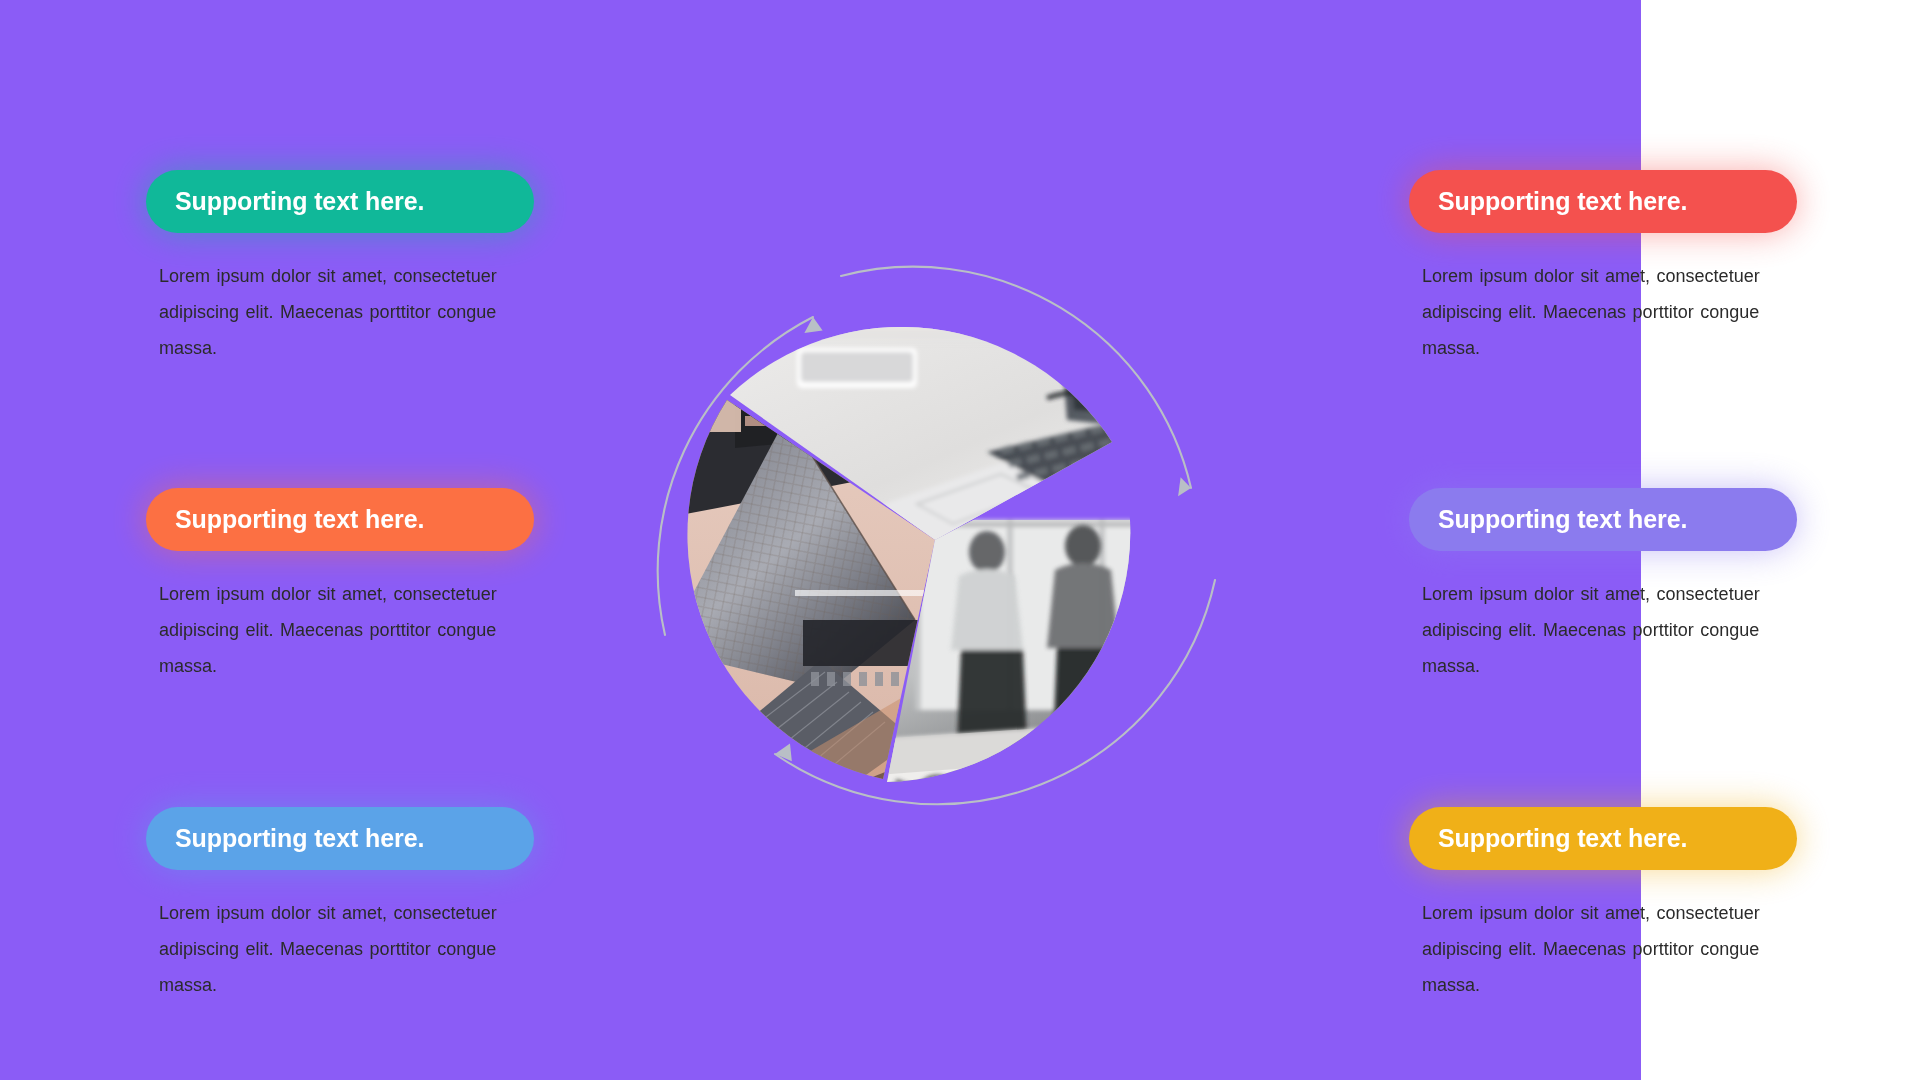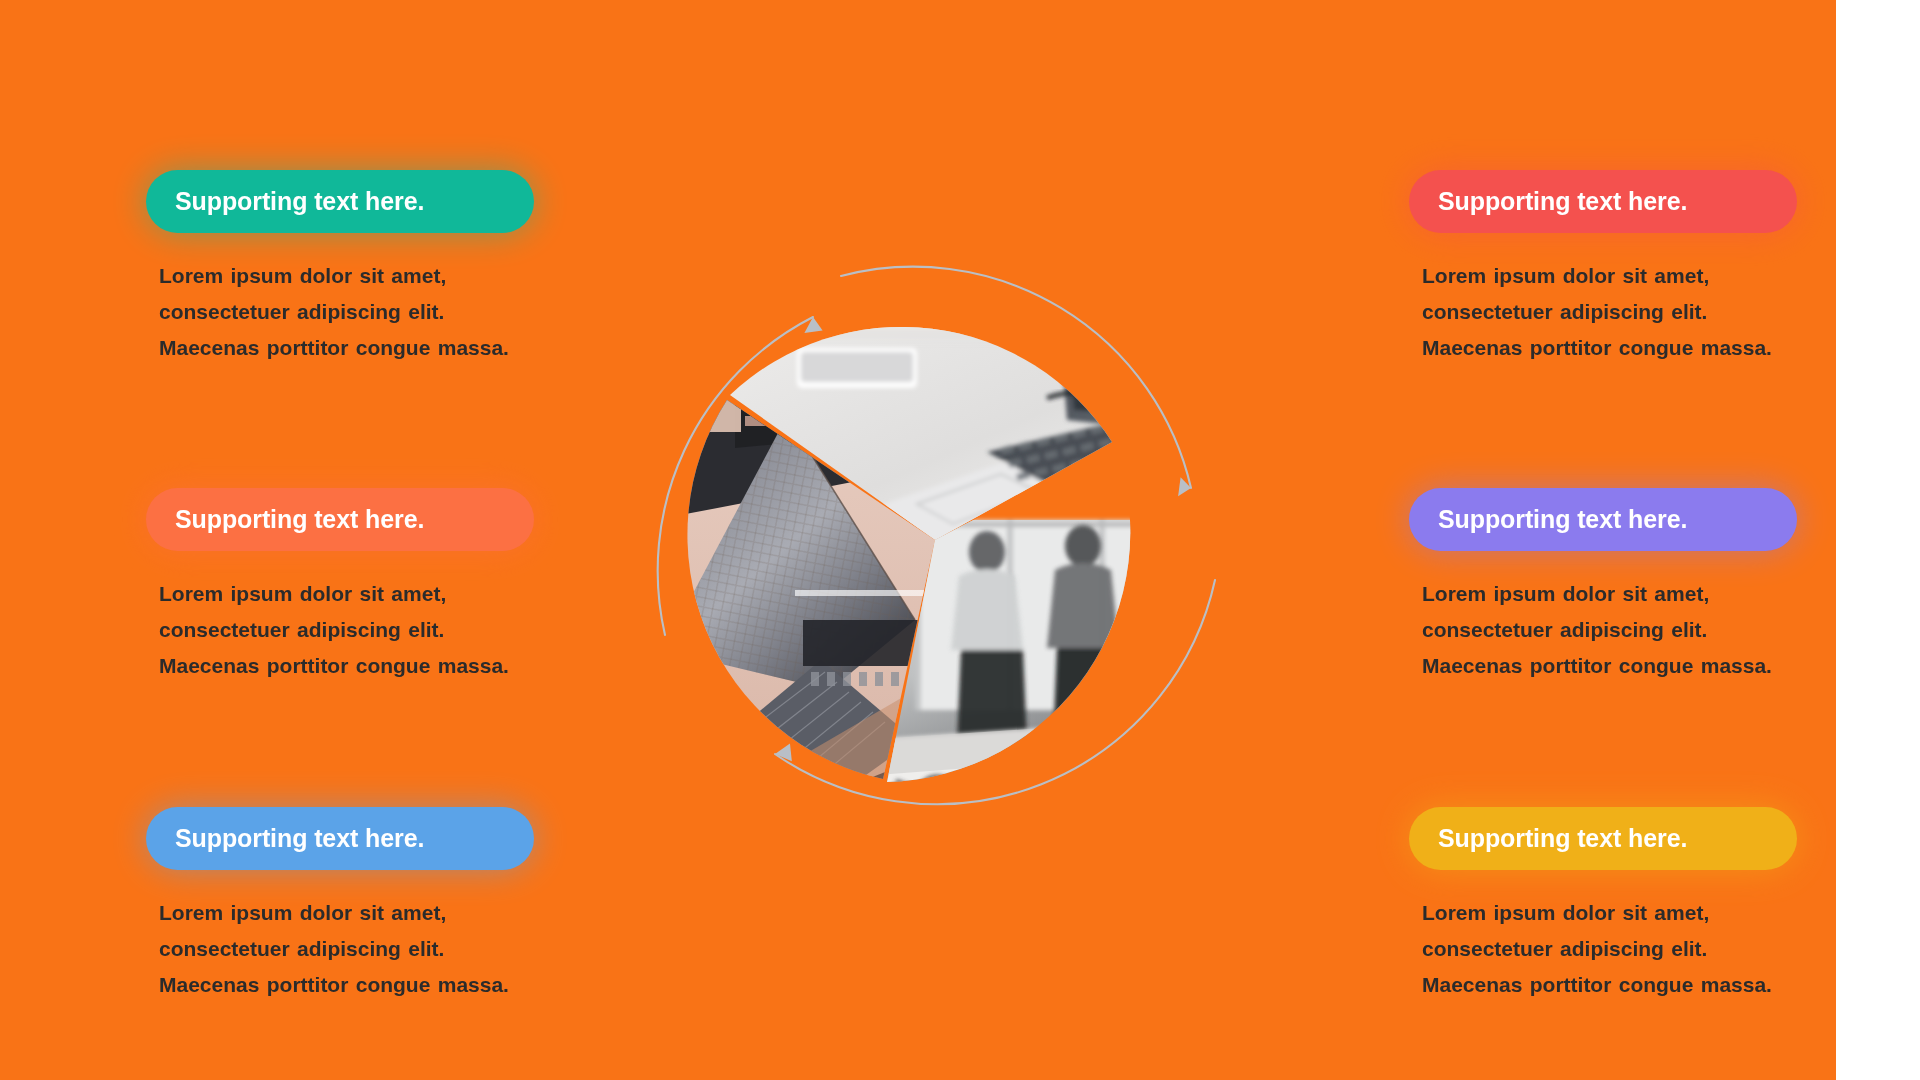--- a/index.html
+++ b/index.html
@@ -6,22 +6,22 @@
 
   html, body {
     width:1920px; height:1080px;
     background:#ffffff;
     font-family:"Liberation Sans", sans-serif;
     overflow:hidden;
   }
 
   .slide {
     position:relative;
-    width:1836px; height:1080px;
-    background:#f97316;
+    width:1641px; height:1080px;
+    background:#8b5cf6;
   }
 
   
   .col {
     position:absolute;
     top:170px;
     width:420px;
     display:flex;
     flex-direction:column;
   }
@@ -62,25 +62,24 @@
     font-weight:bold;
     letter-spacing:-.1px;
     white-space:nowrap;
   }
 
   
   .para {
     margin-top:25px;
     margin-left:13px;
     width:360px;
-    font-size:21px;
+    font-size:18px;
     line-height:36px;
     color:#2b2b2b;
     word-spacing:1.5px;
-    font-weight:bold;
   }
 
   
   .center {
     position:absolute;
     left:615px;
     top:220px;
     width:640px;
     height:640px;
   }

